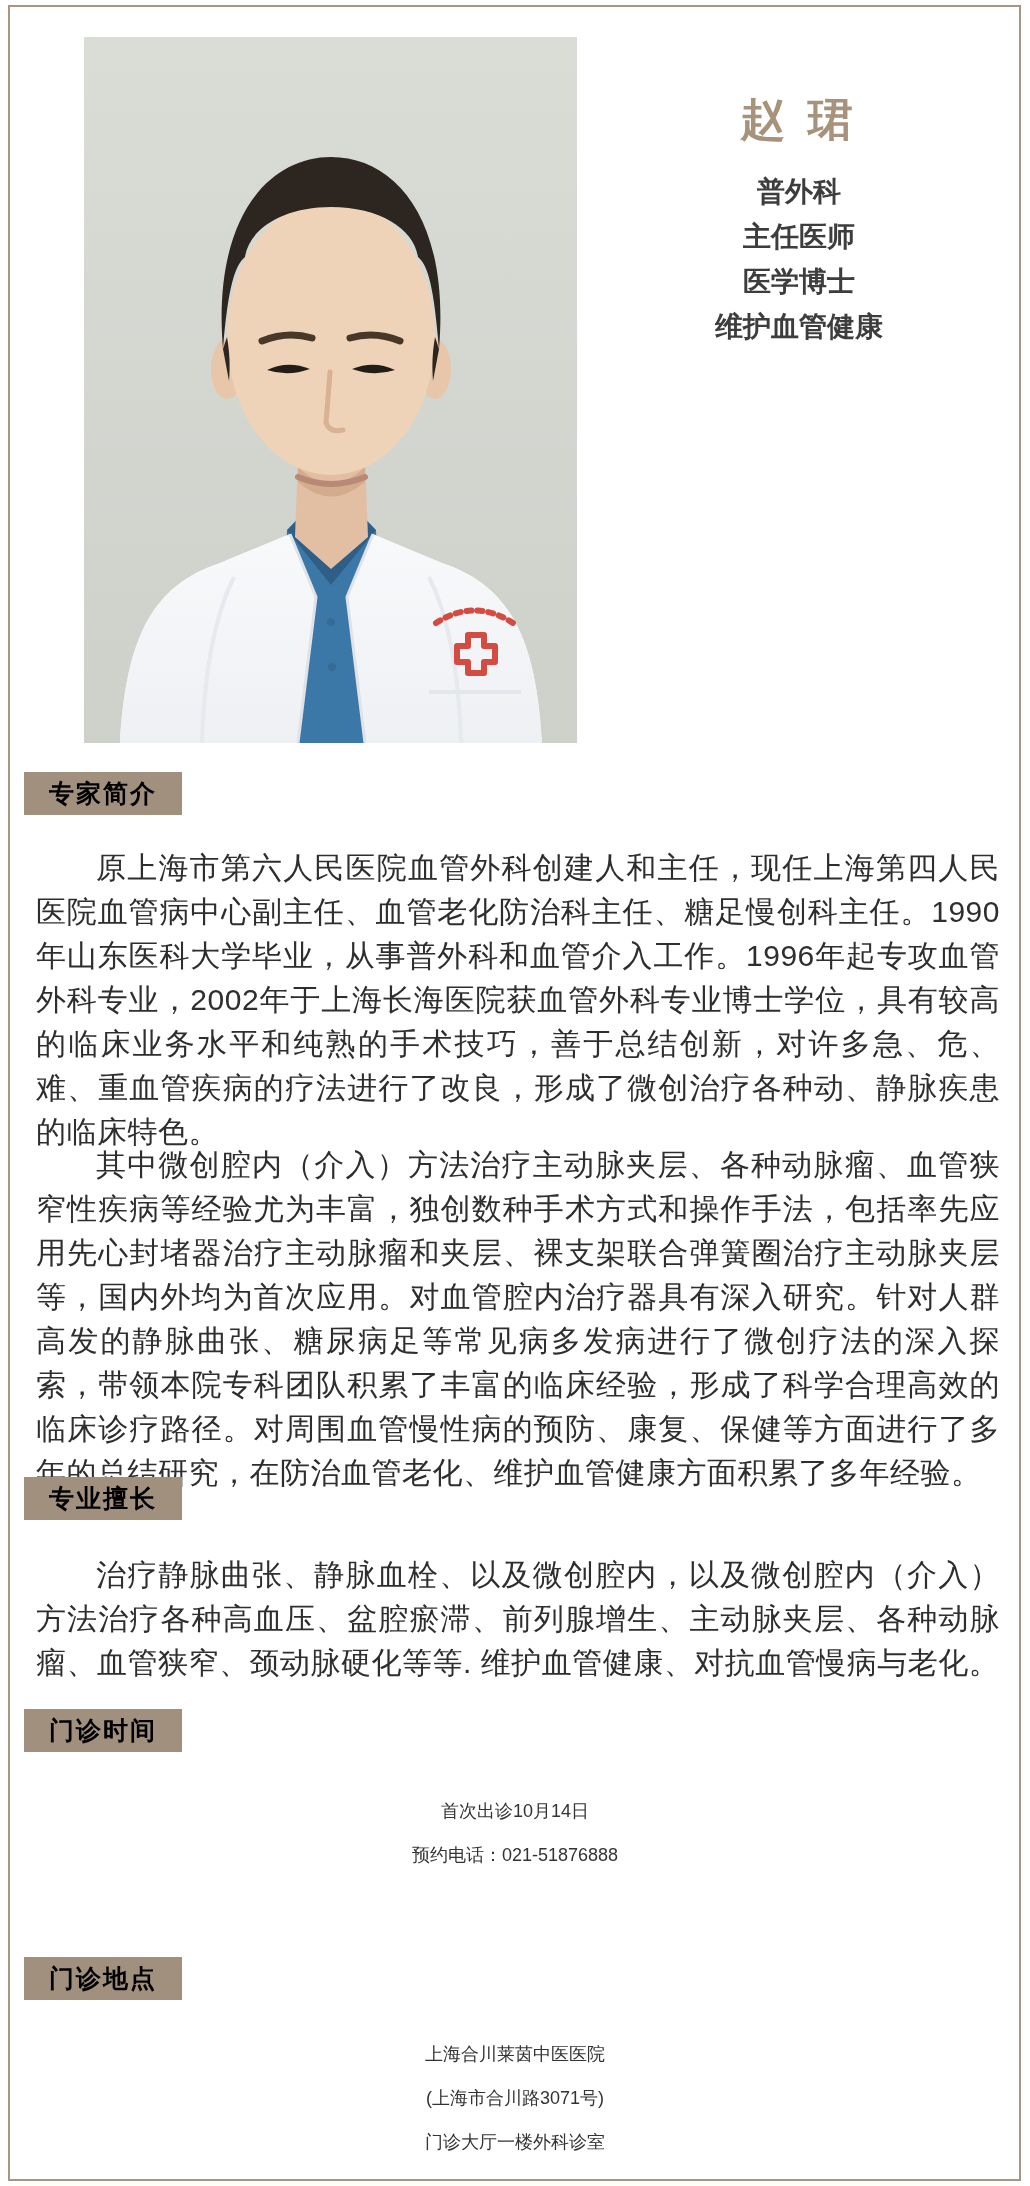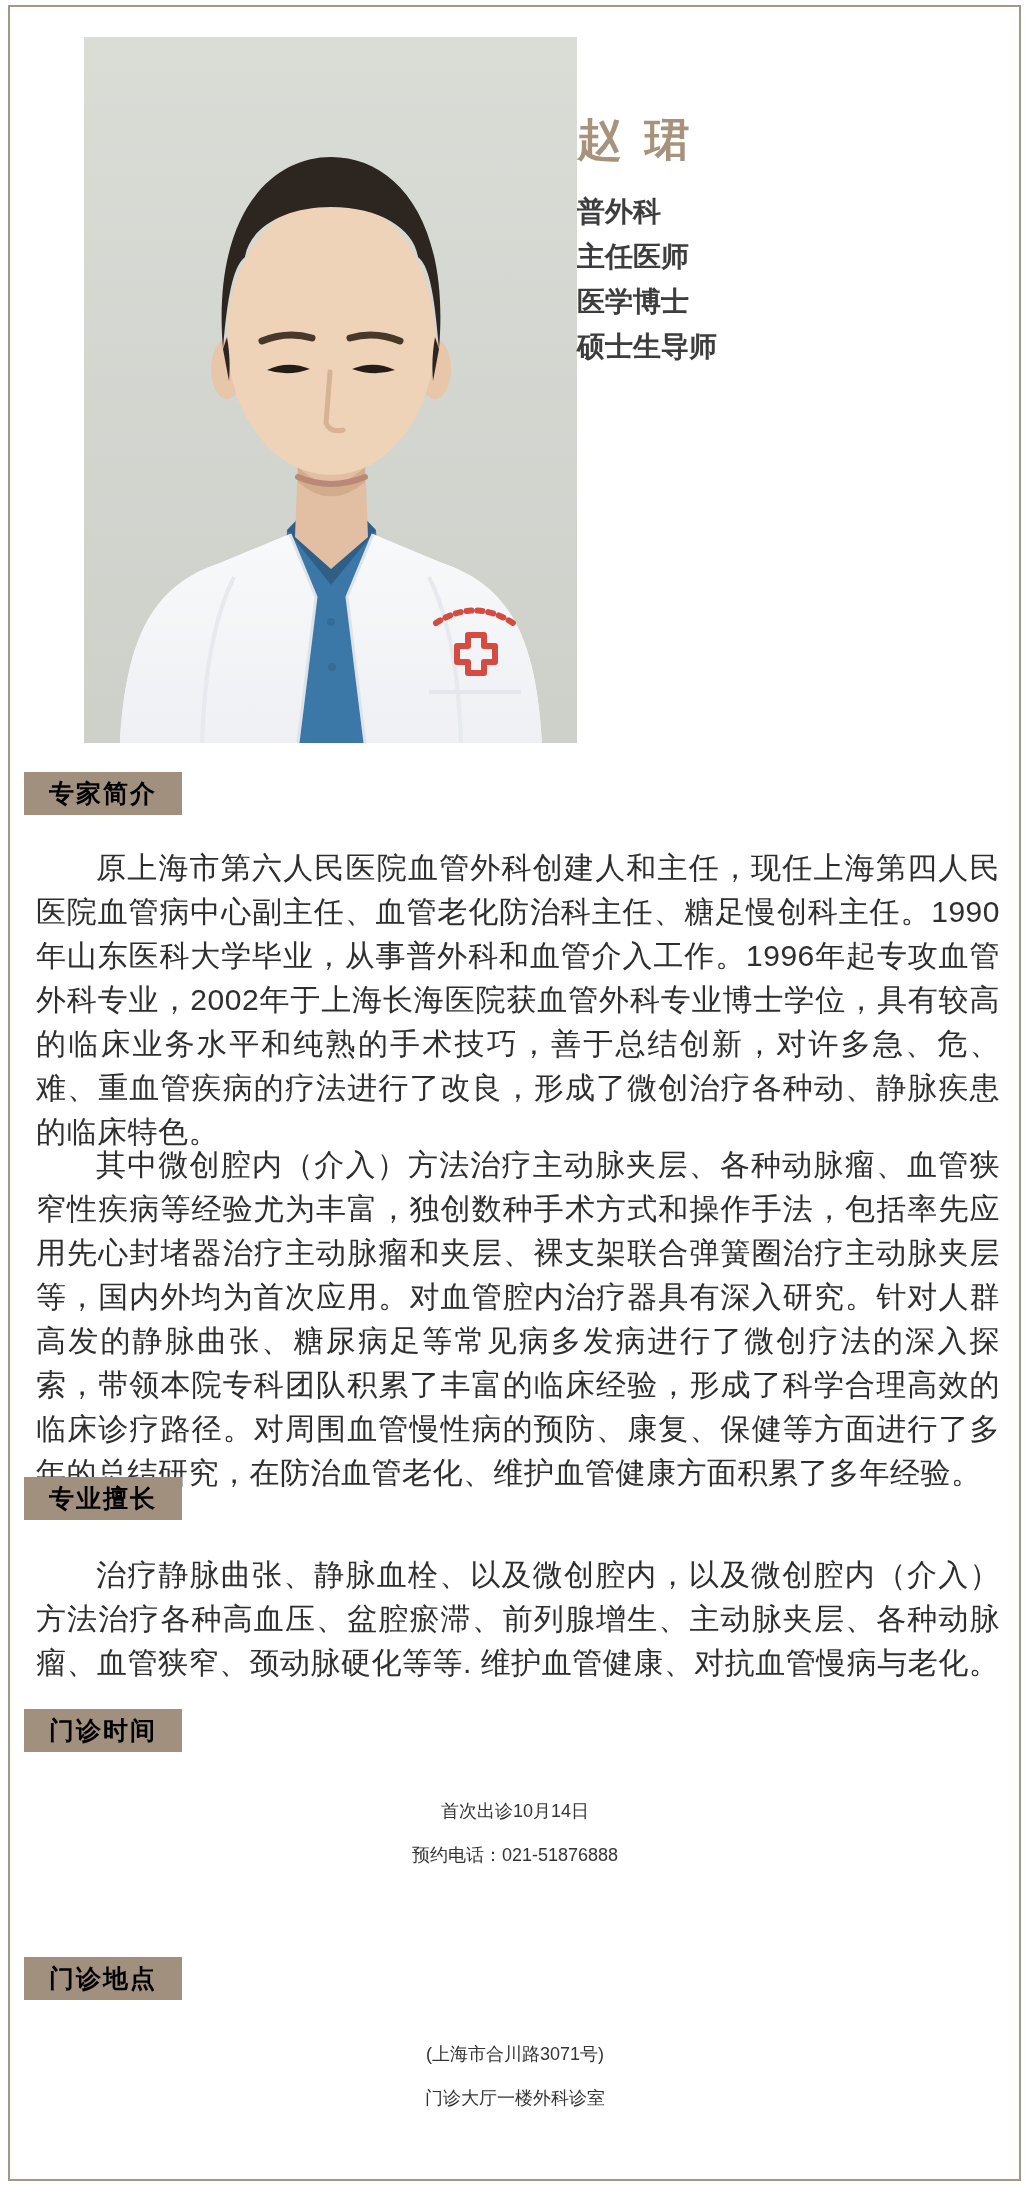--- a/index.html
+++ b/index.html
@@ -1,21 +1,21 @@
 <!DOCTYPE html>
 <html><head>
 <meta charset="utf-8">
 <style>
   * { margin:0; padding:0; box-sizing:border-box; }
   html,body { width:1030px; background:#ffffff; font-family:"Liberation Sans","DejaVu Sans",sans-serif; }
   .page { position:relative; width:1030px; height:2186px; background:#ffffff; overflow:hidden; }
   .frame { position:absolute; left:8px; top:5px; width:1013px; height:2176px; border:2px solid #a79684; }
   .photo { position:absolute; left:84px; top:37px; width:493px; height:706px; overflow:hidden; }
   .photo svg { display:block; }
-  .name-panel { position:absolute; left:577px; top:112px; width:444px; }
+  .name-panel { position:absolute; left:577px; top:92px; width:444px; text-align:center; }
   .doc-name { font-size:45px; font-weight:bold; color:#a7937c; letter-spacing:5px; line-height:56px; }
   .doc-titles { margin-top:21px; }
   .doc-title { font-size:28px; font-weight:bold; color:#3d3d3d; line-height:45px; }
   .sec-head { position:absolute; left:24px; width:158px; height:43px; line-height:43px;
               background:#a2907f; color:#000000; font-size:25px; font-weight:bold;
               text-align:center; letter-spacing:2px; }
   .para { position:absolute; left:36px; width:964px; font-size:30px; line-height:44px;
           color:#2e2e2e; text-align:justify; text-indent:2em; letter-spacing:0.5px; }
   .center-block { position:absolute; left:0; width:1030px; text-align:center; }
   .center-line { font-size:18px; font-weight:normal; color:#333333; line-height:44px; }
@@ -86,36 +86,37 @@
       <path d="M345,655 h92" stroke="#e3e6ea" stroke-width="4"></path>
     </svg>
   </div>
 
   <div class="name-panel">
     <div class="doc-name">赵 珺</div>
     <div class="doc-titles">
       <div class="doc-title">普外科</div>
       <div class="doc-title">主任医师</div>
       <div class="doc-title">医学博士</div>
-      <div class="doc-title">硕士生导师</div>
+      <div class="doc-title">维护血管健康</div>
     </div>
   </div>
 
   <div class="sec-head" style="top:772px">专家简介</div>
   <div class="para" style="top:846px">原上海市第六人民医院血管外科创建人和主任，现任上海第四人民医院血管病中心副主任、血管老化防治科主任、糖足慢创科主任。1990年山东医科大学毕业，从事普外科和血管介入工作。1996年起专攻血管外科专业，2002年于上海长海医院获血管外科专业博士学位，具有较高的临床业务水平和纯熟的手术技巧，善于总结创新，对许多急、危、难、重血管疾病的疗法进行了改良，形成了微创治疗各种动、静脉疾患的临床特色。</div>
   <div class="para" style="top:1143px">其中微创腔内（介入）方法治疗主动脉夹层、各种动脉瘤、血管狭窄性疾病等经验尤为丰富，独创数种手术方式和操作手法，包括率先应用先心封堵器治疗主动脉瘤和夹层、裸支架联合弹簧圈治疗主动脉夹层等，国内外均为首次应用。对血管腔内治疗器具有深入研究。针对人群高发的静脉曲张、糖尿病足等常见病多发病进行了微创疗法的深入探索，带领本院专科团队积累了丰富的临床经验，形成了科学合理高效的临床诊疗路径。对周围血管慢性病的预防、康复、保健等方面进行了多年的总结研究，在防治血管老化、维护血管健康方面积累了多年经验。</div>
 
   <div class="sec-head" style="top:1477px">专业擅长</div>
   <div class="para" style="top:1553px">治疗静脉曲张、静脉血栓、以及微创腔内，以及微创腔内（介入）方法治疗各种高血压、盆腔瘀滞、前列腺增生、主动脉夹层、各种动脉瘤、血管狭窄、颈动脉硬化等等. 维护血管健康、对抗血管慢病与老化。</div>
 
   <div class="sec-head" style="top:1709px">门诊时间</div>
   <div class="center-block" style="top:1789px">
     <div class="center-line">首次出诊10月14日</div>
     <div class="center-line">预约电话：021-51876888</div>
   </div>
 
   <div class="sec-head" style="top:1957px">门诊地点</div>
   <div class="center-block" style="top:2032px">
+    <div class="center-line">上海合川莱茵中医医院</div>
     <div class="center-line">(上海市合川路3071号)</div>
     <div class="center-line">门诊大厅一楼外科诊室</div>
   </div>
 
 </div>
 
 </body></html>

